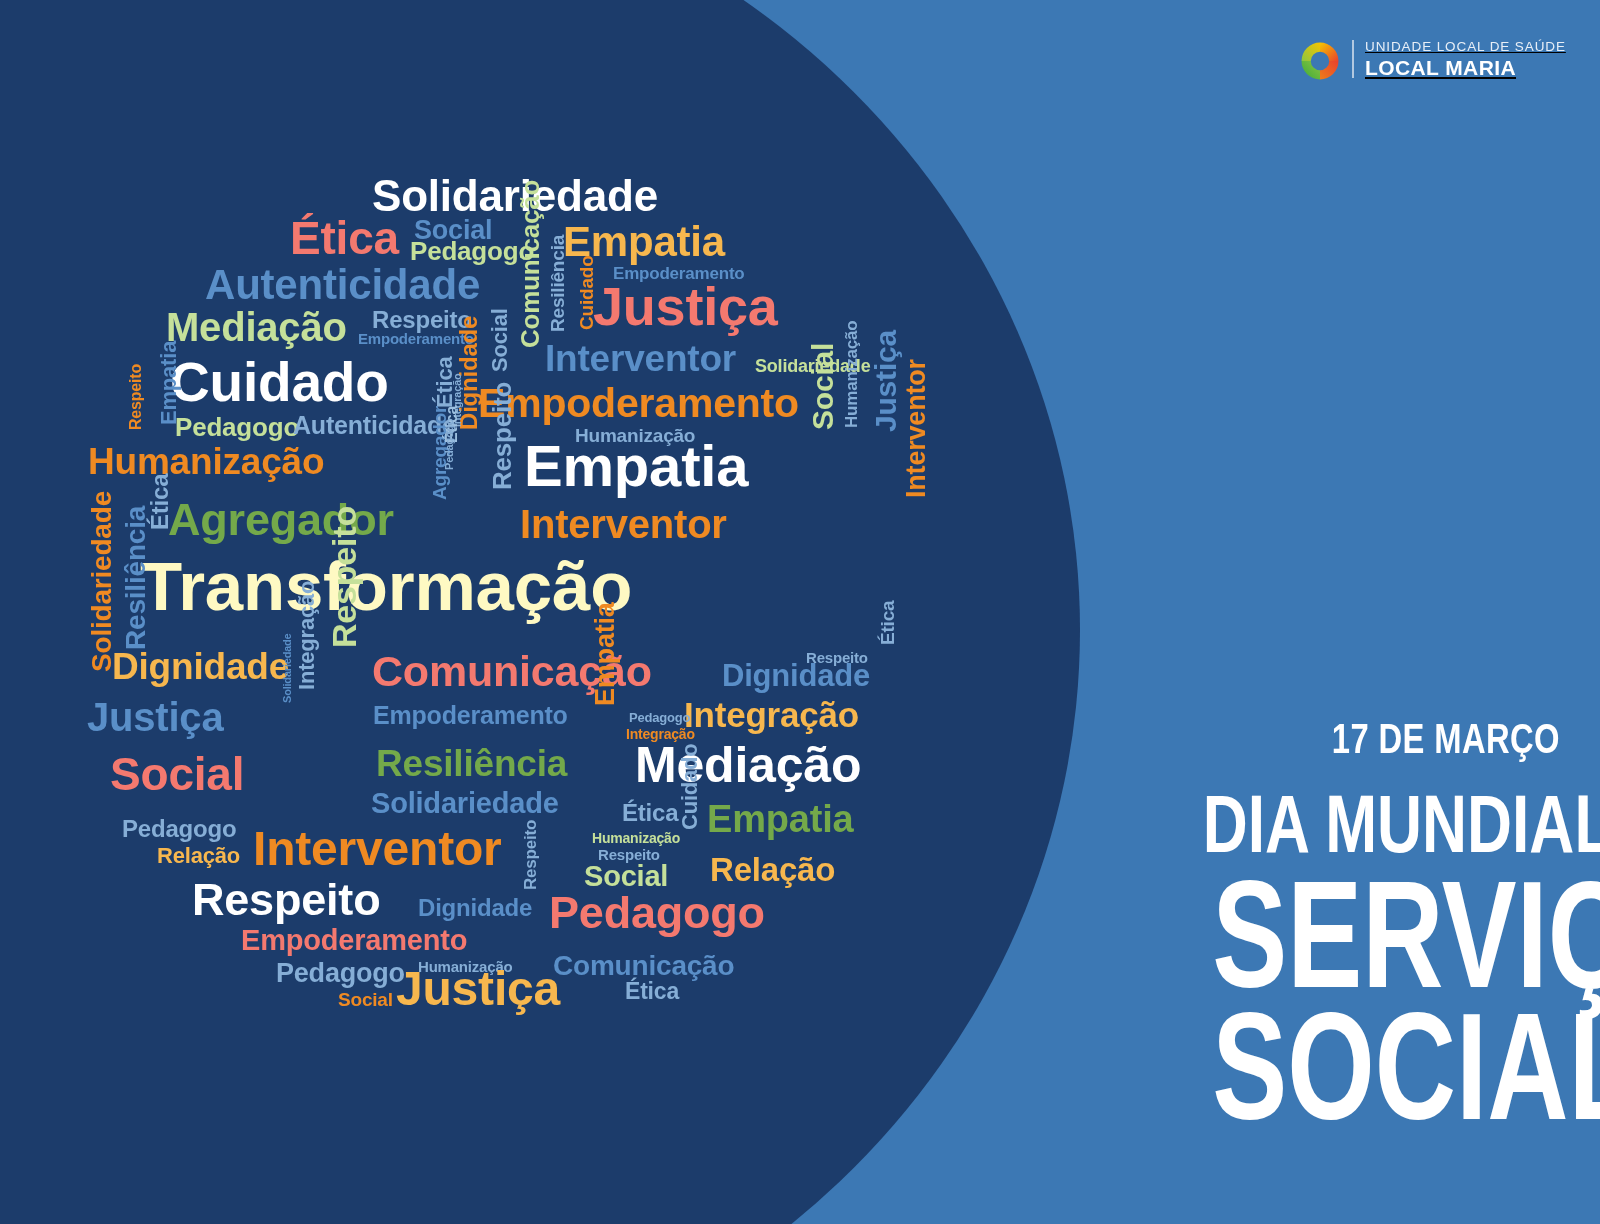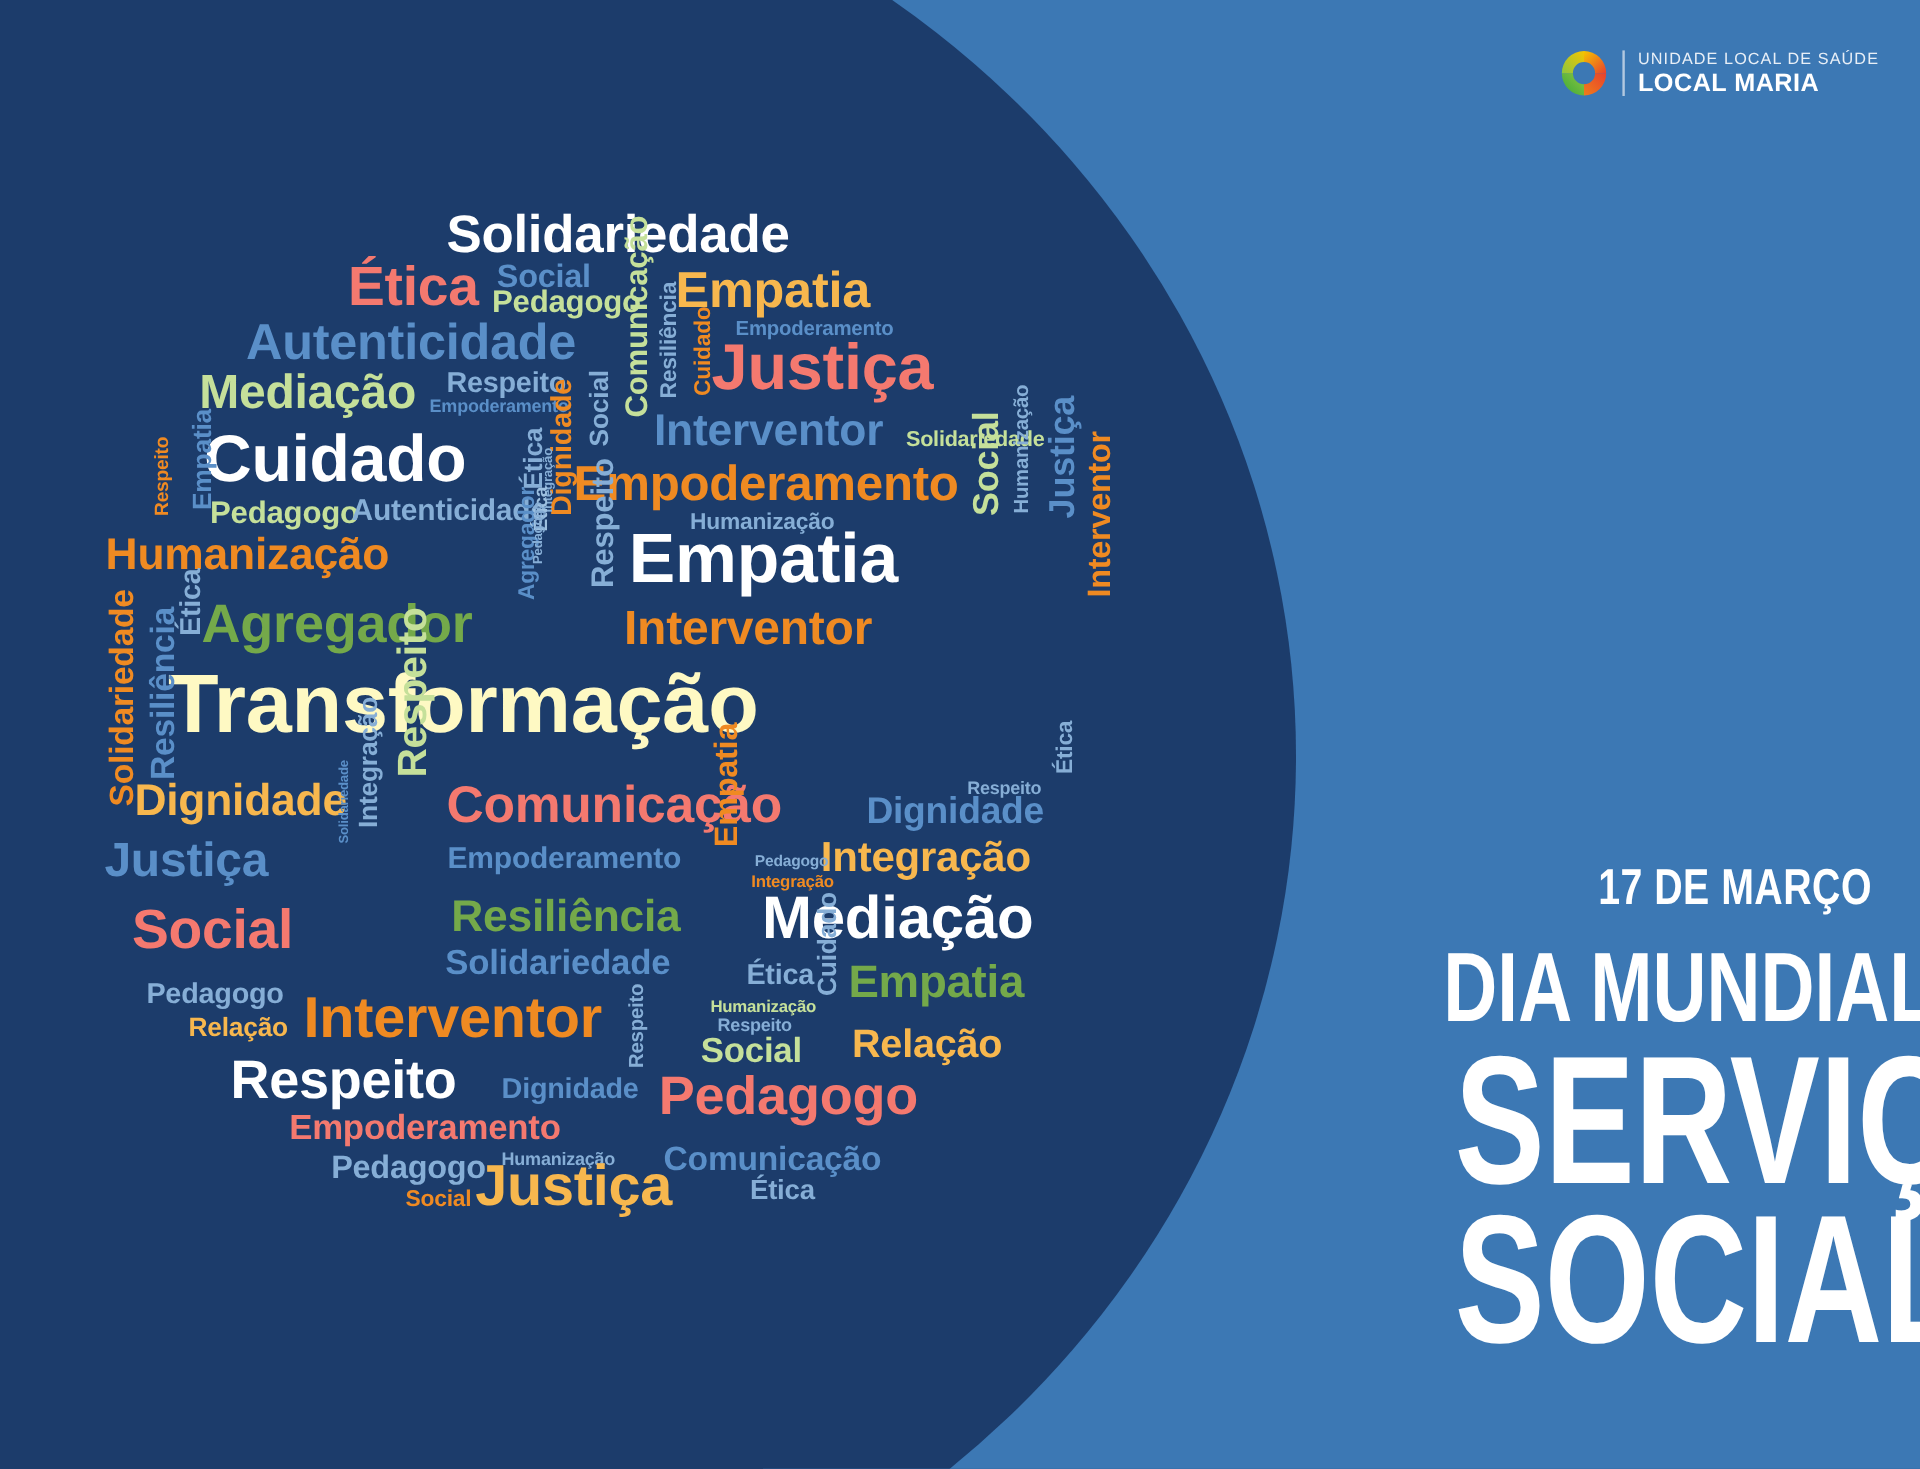--- a/index.html
+++ b/index.html
@@ -15,21 +15,21 @@
   .bg-light{position:absolute;inset:0;background:#3c78b4;}
   .bg-circle{
     position:absolute;
     left:-560px;top:-150px;
     width:1640px;height:1560px;
     border-radius:50%;
     background:#1c3c6b;
   }
 
   
-  .logo{position:absolute;left:1299px;top:40px;display:flex;align-items:center;gap:11px;}
+  .logo{position:absolute;left:1299px;top:40px;display:flex;align-items:flex-start;gap:11px;text-decoration:underline;}
   .logo-mark{width:42px;height:42px;position:relative;flex:0 0 auto;}
   .logo-div{width:2px;height:38px;background:#c7d6e8;opacity:.85;}
   .logo-text{display:flex;flex-direction:column;justify-content:center;line-height:1;}
   .logo-l1{color:#e8eff7;font-size:13.5px;letter-spacing:.9px;font-weight:400;}
   .logo-l2{color:#ffffff;font-size:21px;letter-spacing:.4px;font-weight:700;margin-top:3px;}
 
   
   .headline{
     position:absolute;left:1090px;top:718px;width:470px;
     text-align:right;color:#ffffff;

